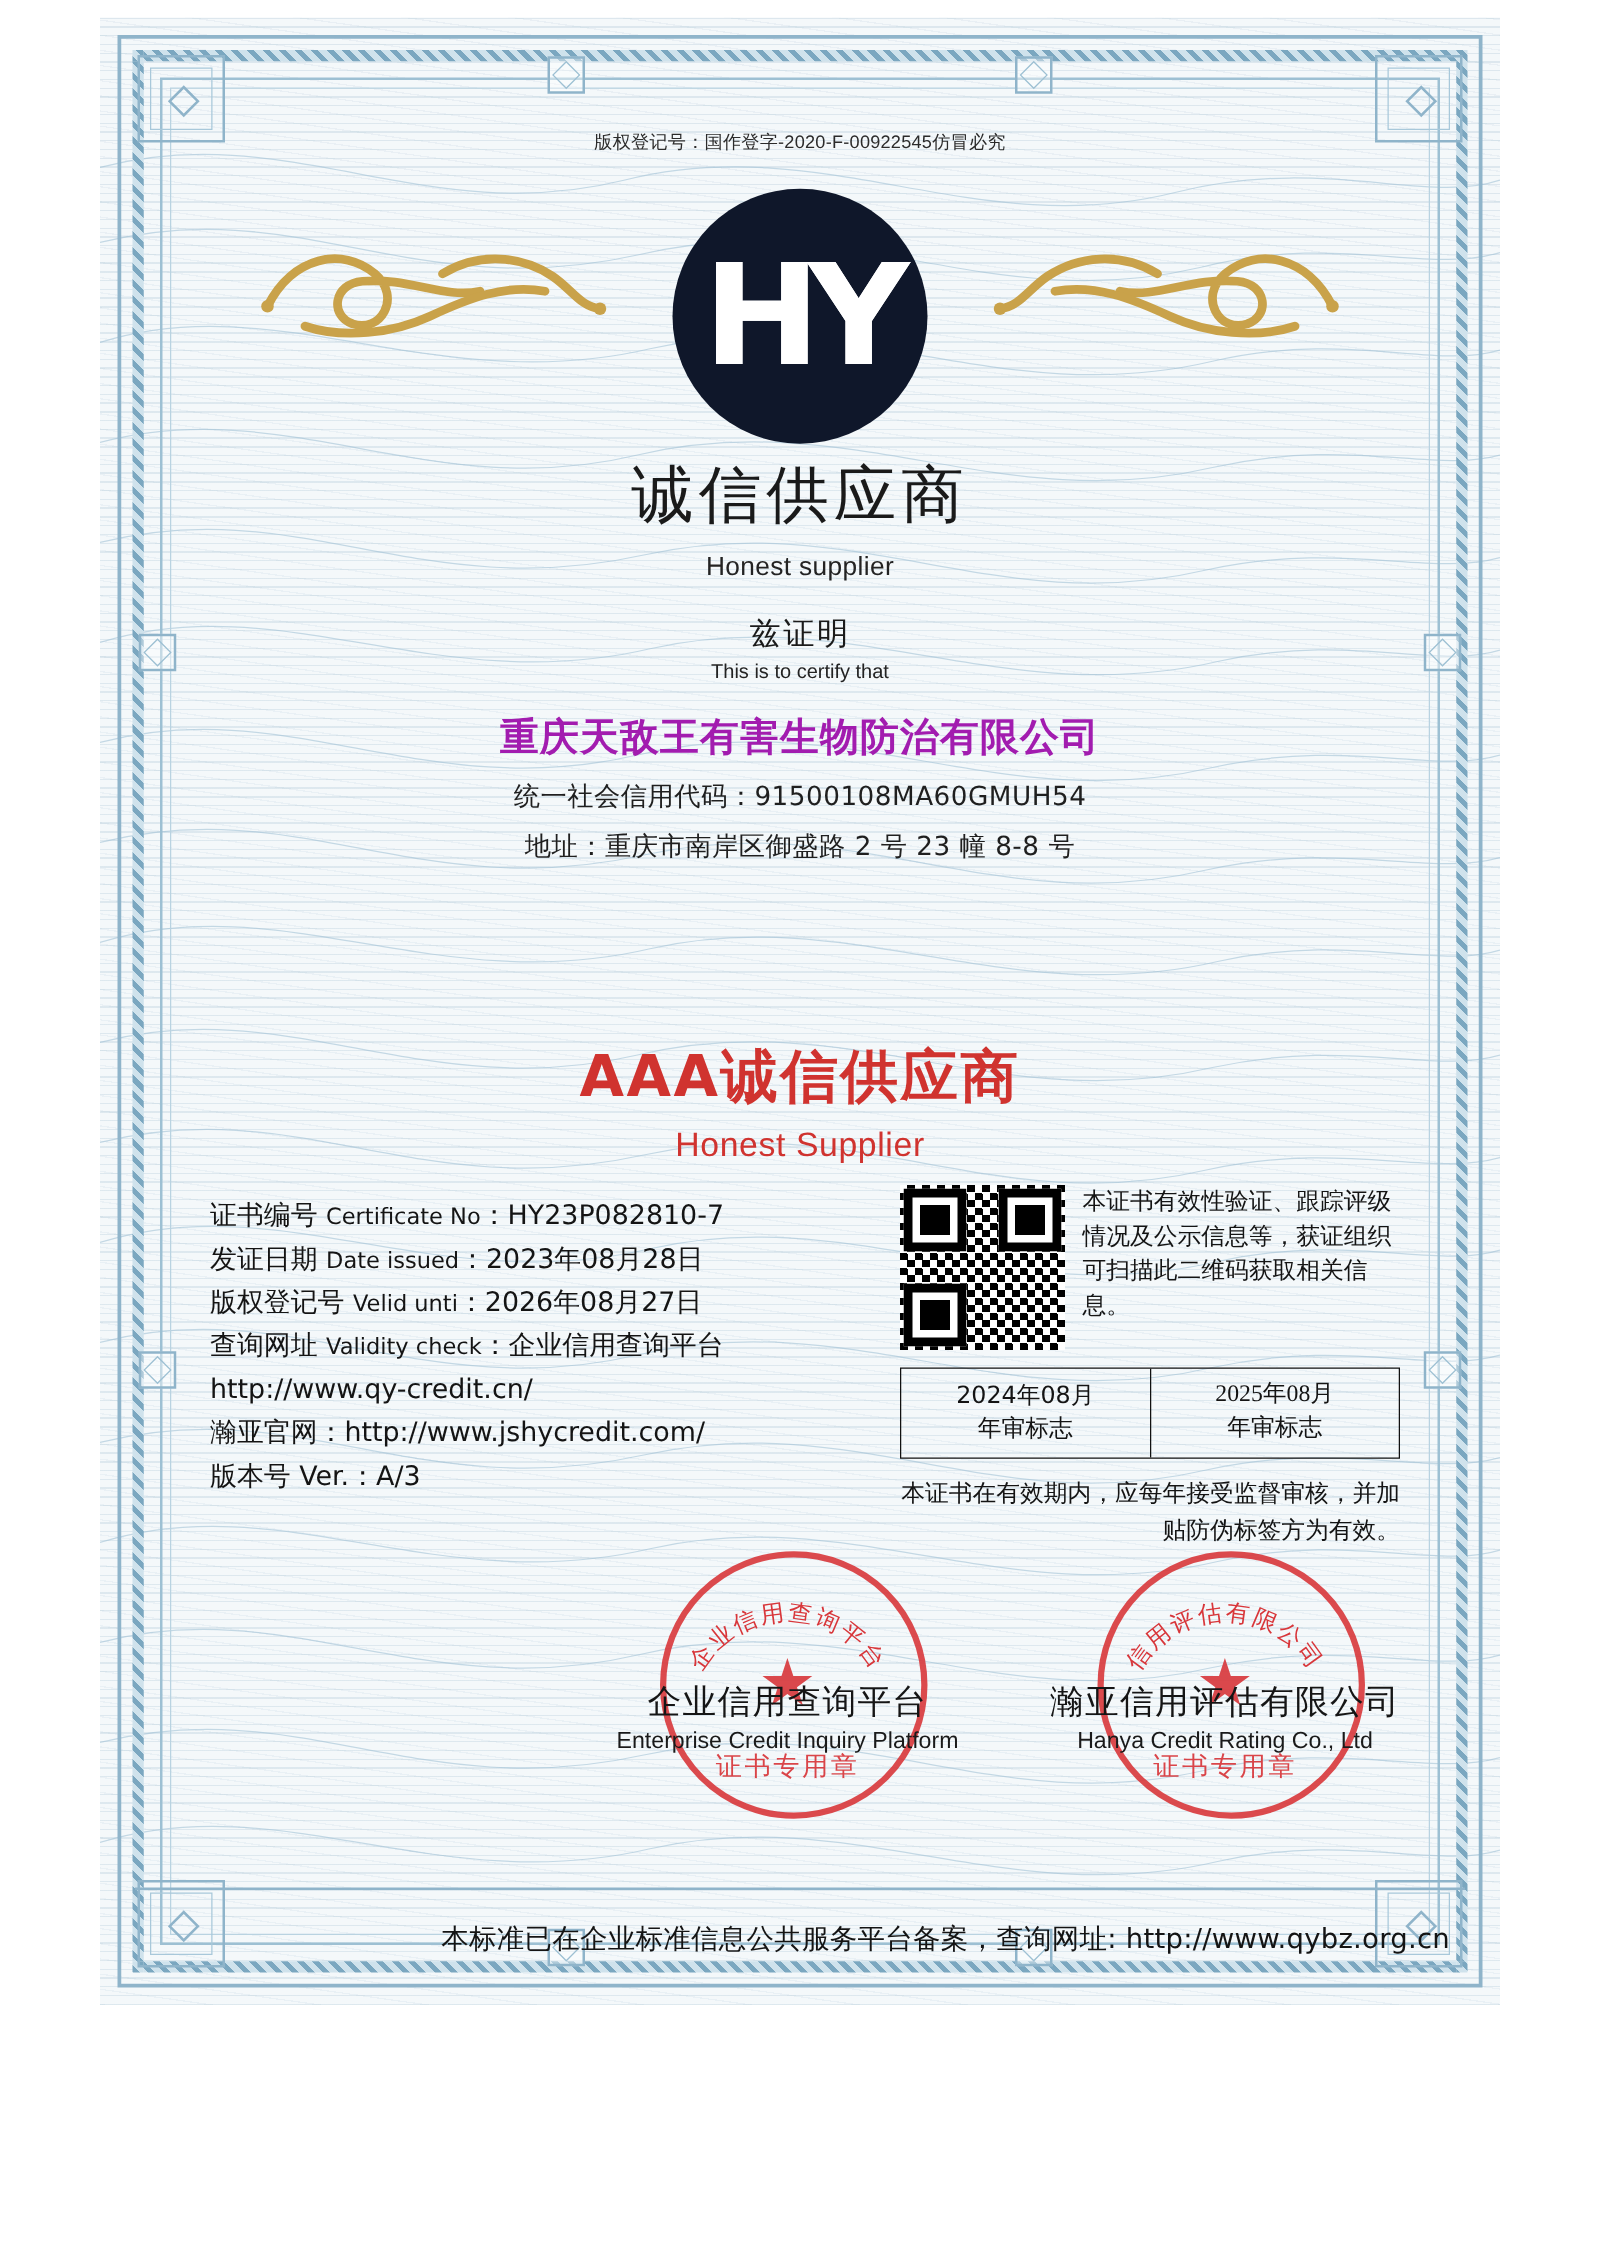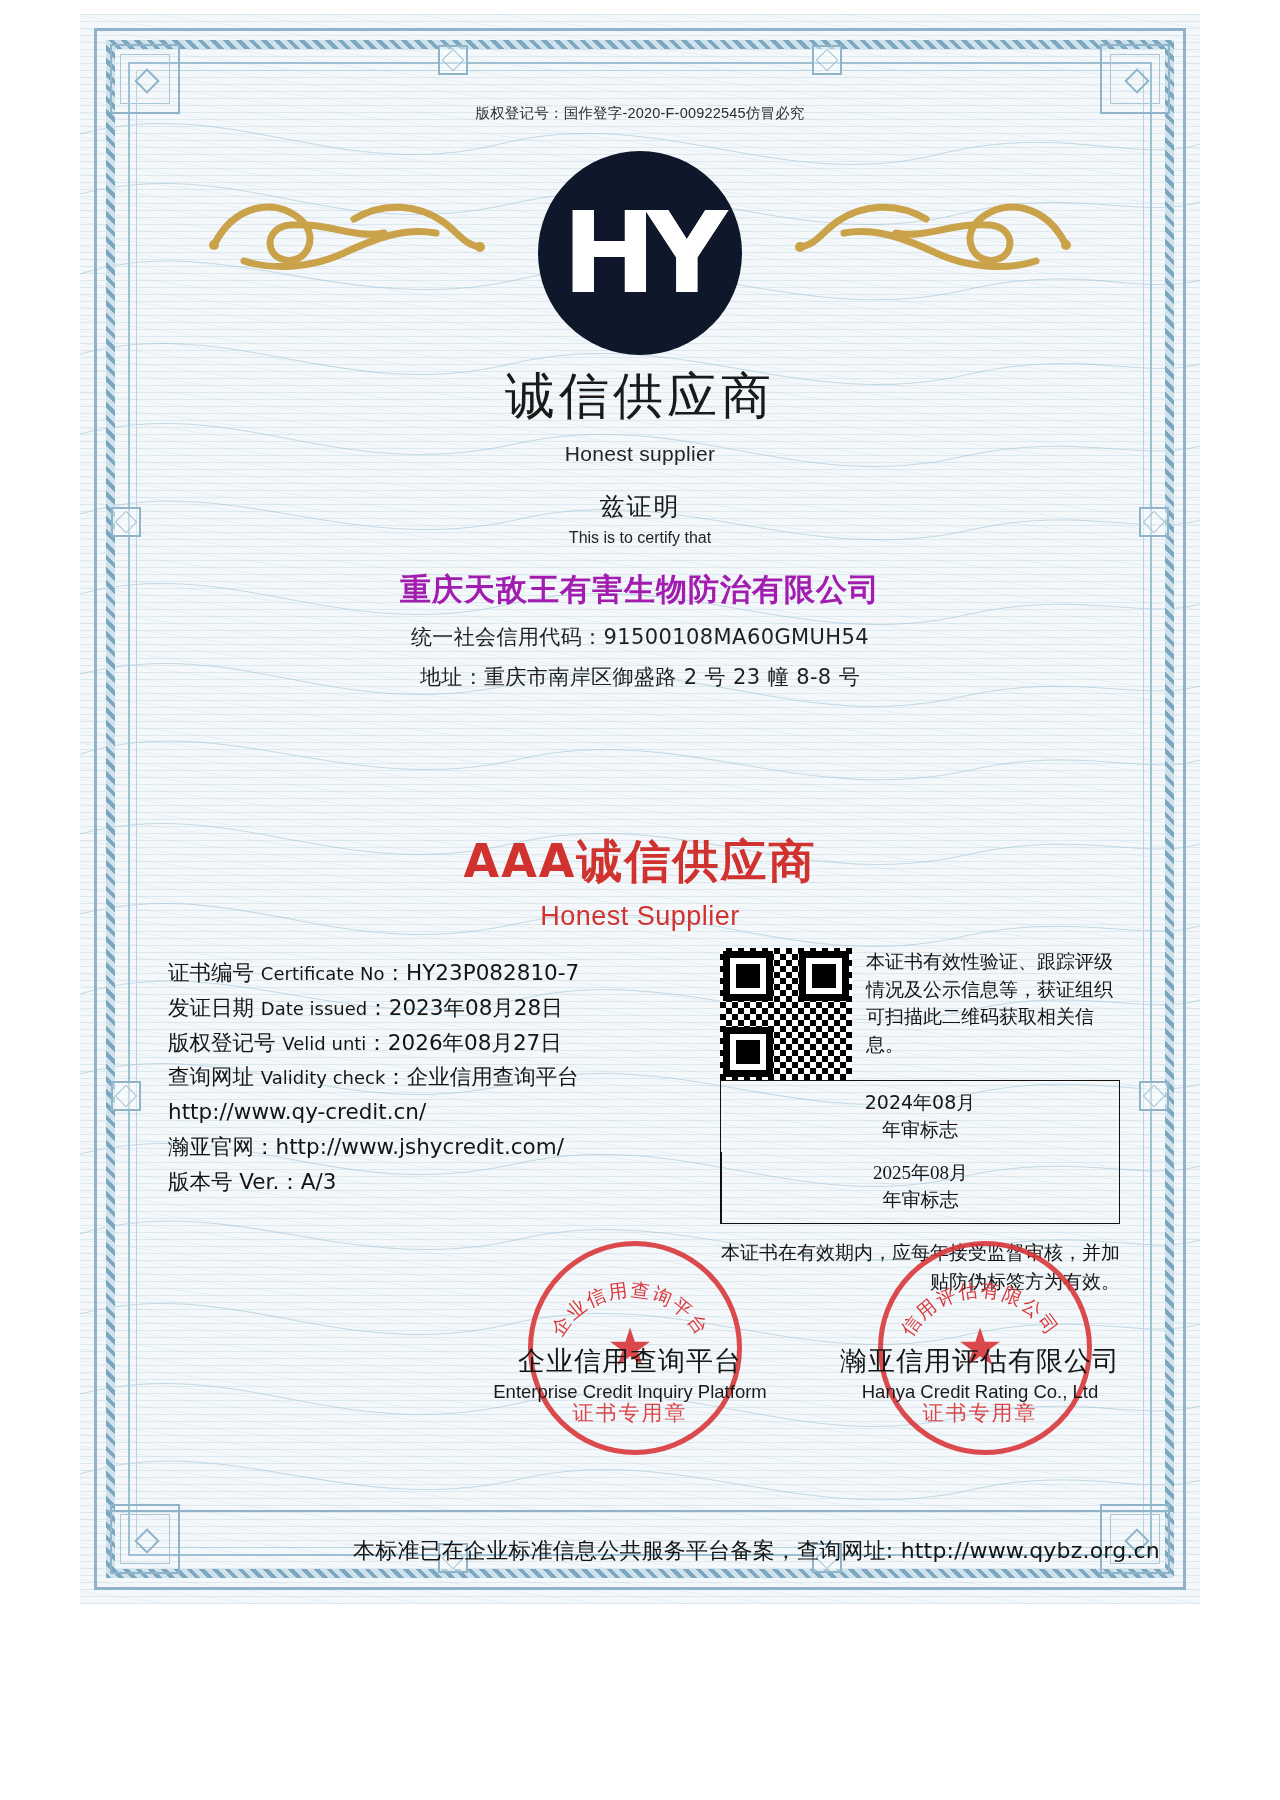--- a/index.html
+++ b/index.html
@@ -296,22 +296,22 @@
   }
   .qr-note {
     font-size: 19px;
     line-height: 1.45;
     color: #141414;
     font-family: "DejaVu Sans", sans-serif;
   }
   .stamp-boxes {
     display: flex;
     gap: 0;
+    margin-top: 14px;
     border: 1.5px solid #111;
-    flex-direction: column;
   }
   .stamp-box {
     flex: 1;
     text-align: center;
     padding: 8px 4px 10px 4px;
     font-size: 19px;
     color: #141414;
     line-height: 1.4;
     font-family: "DejaVu Sans", sans-serif;
   }

